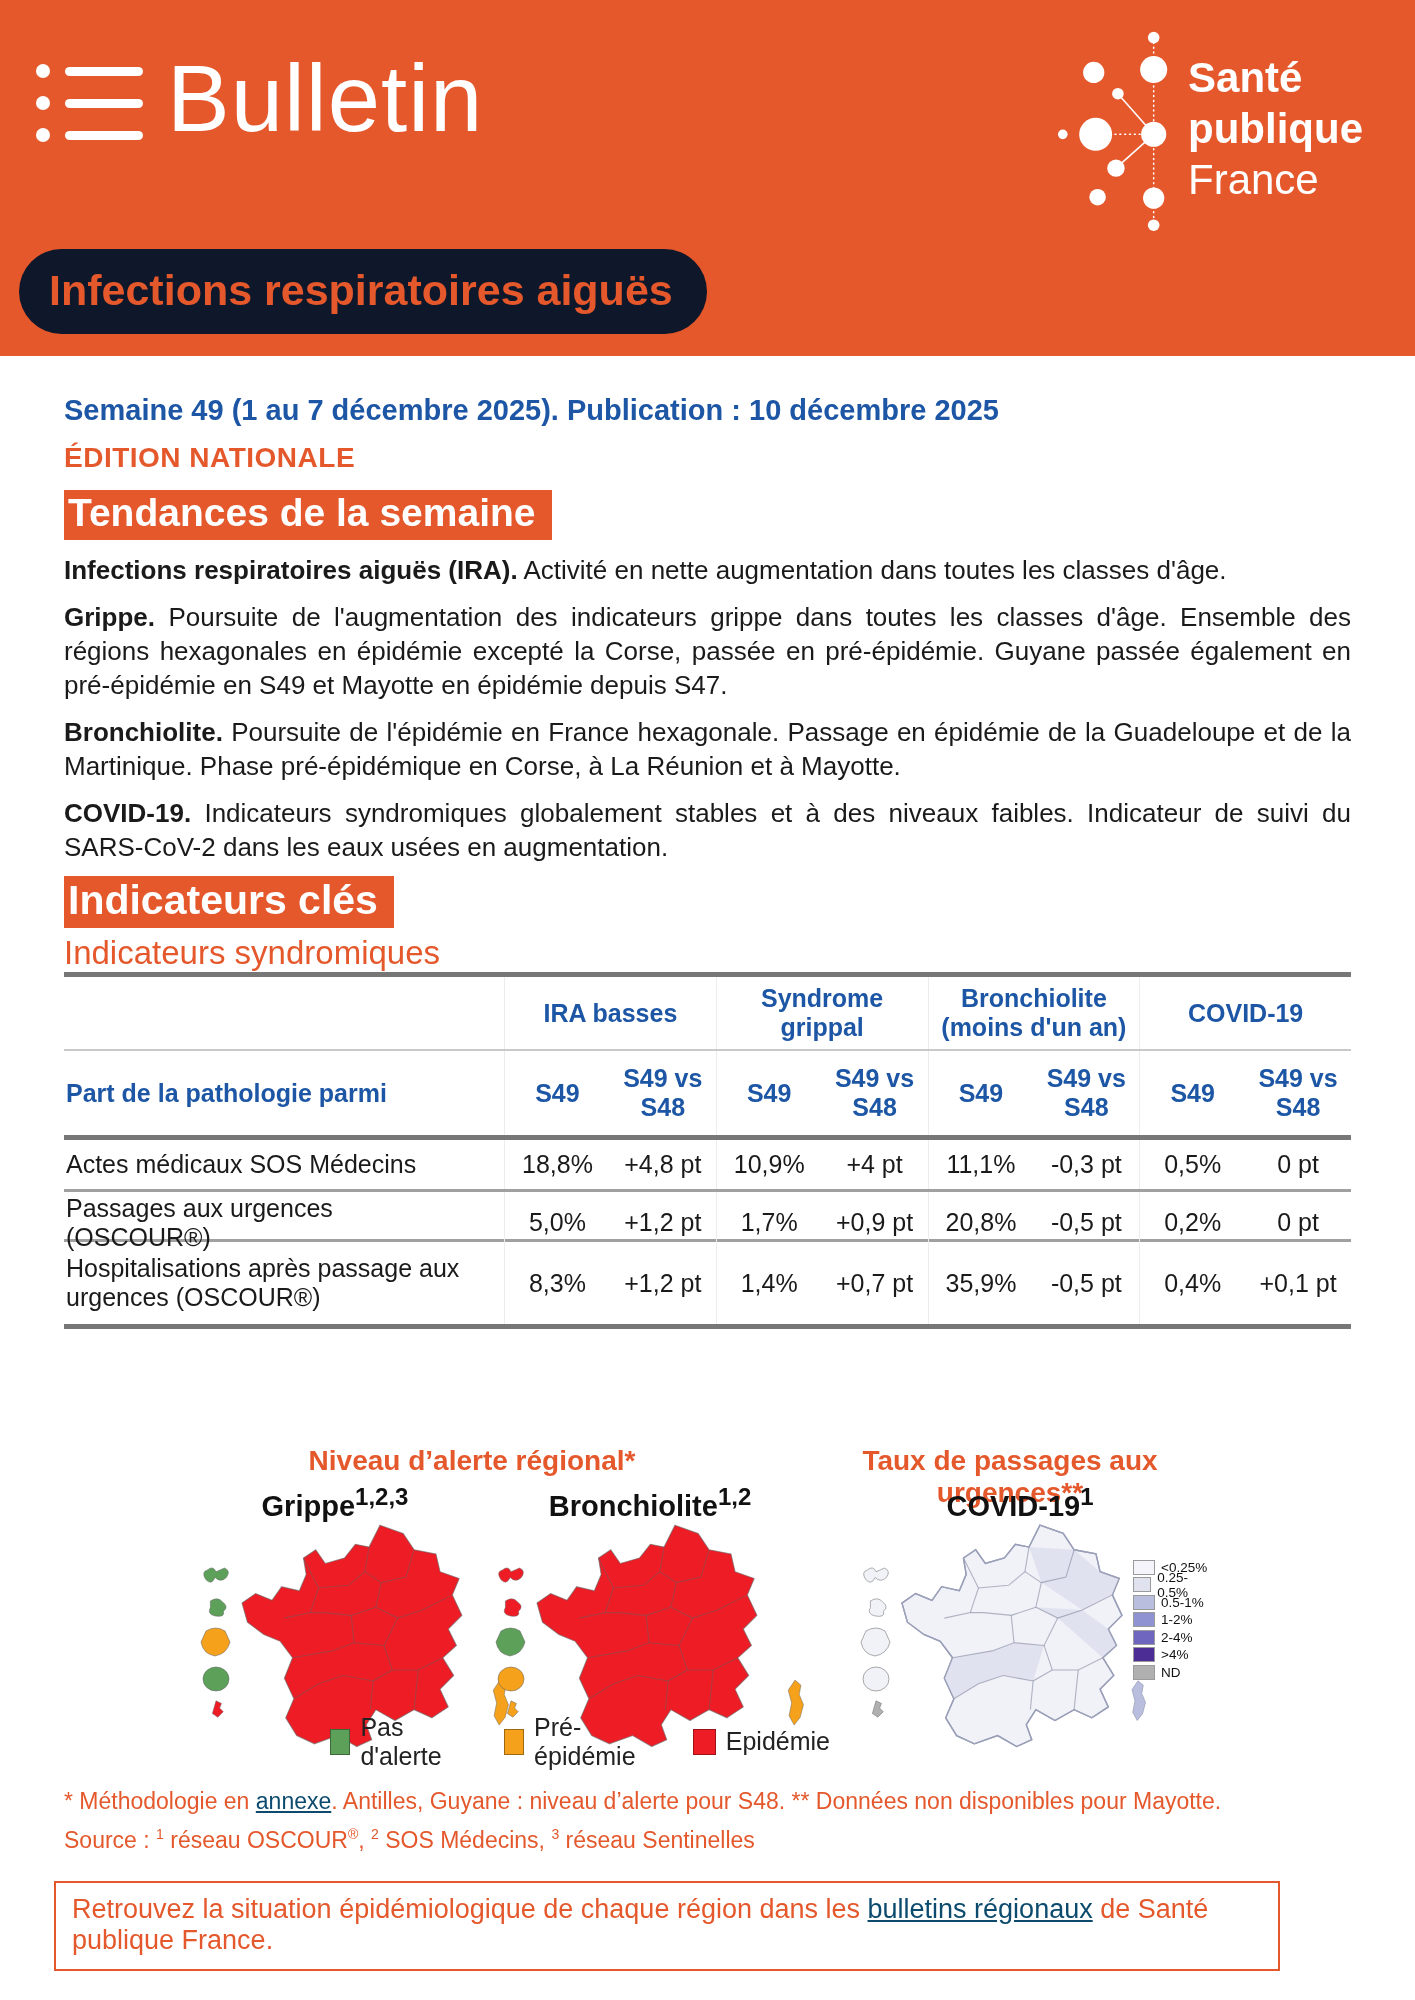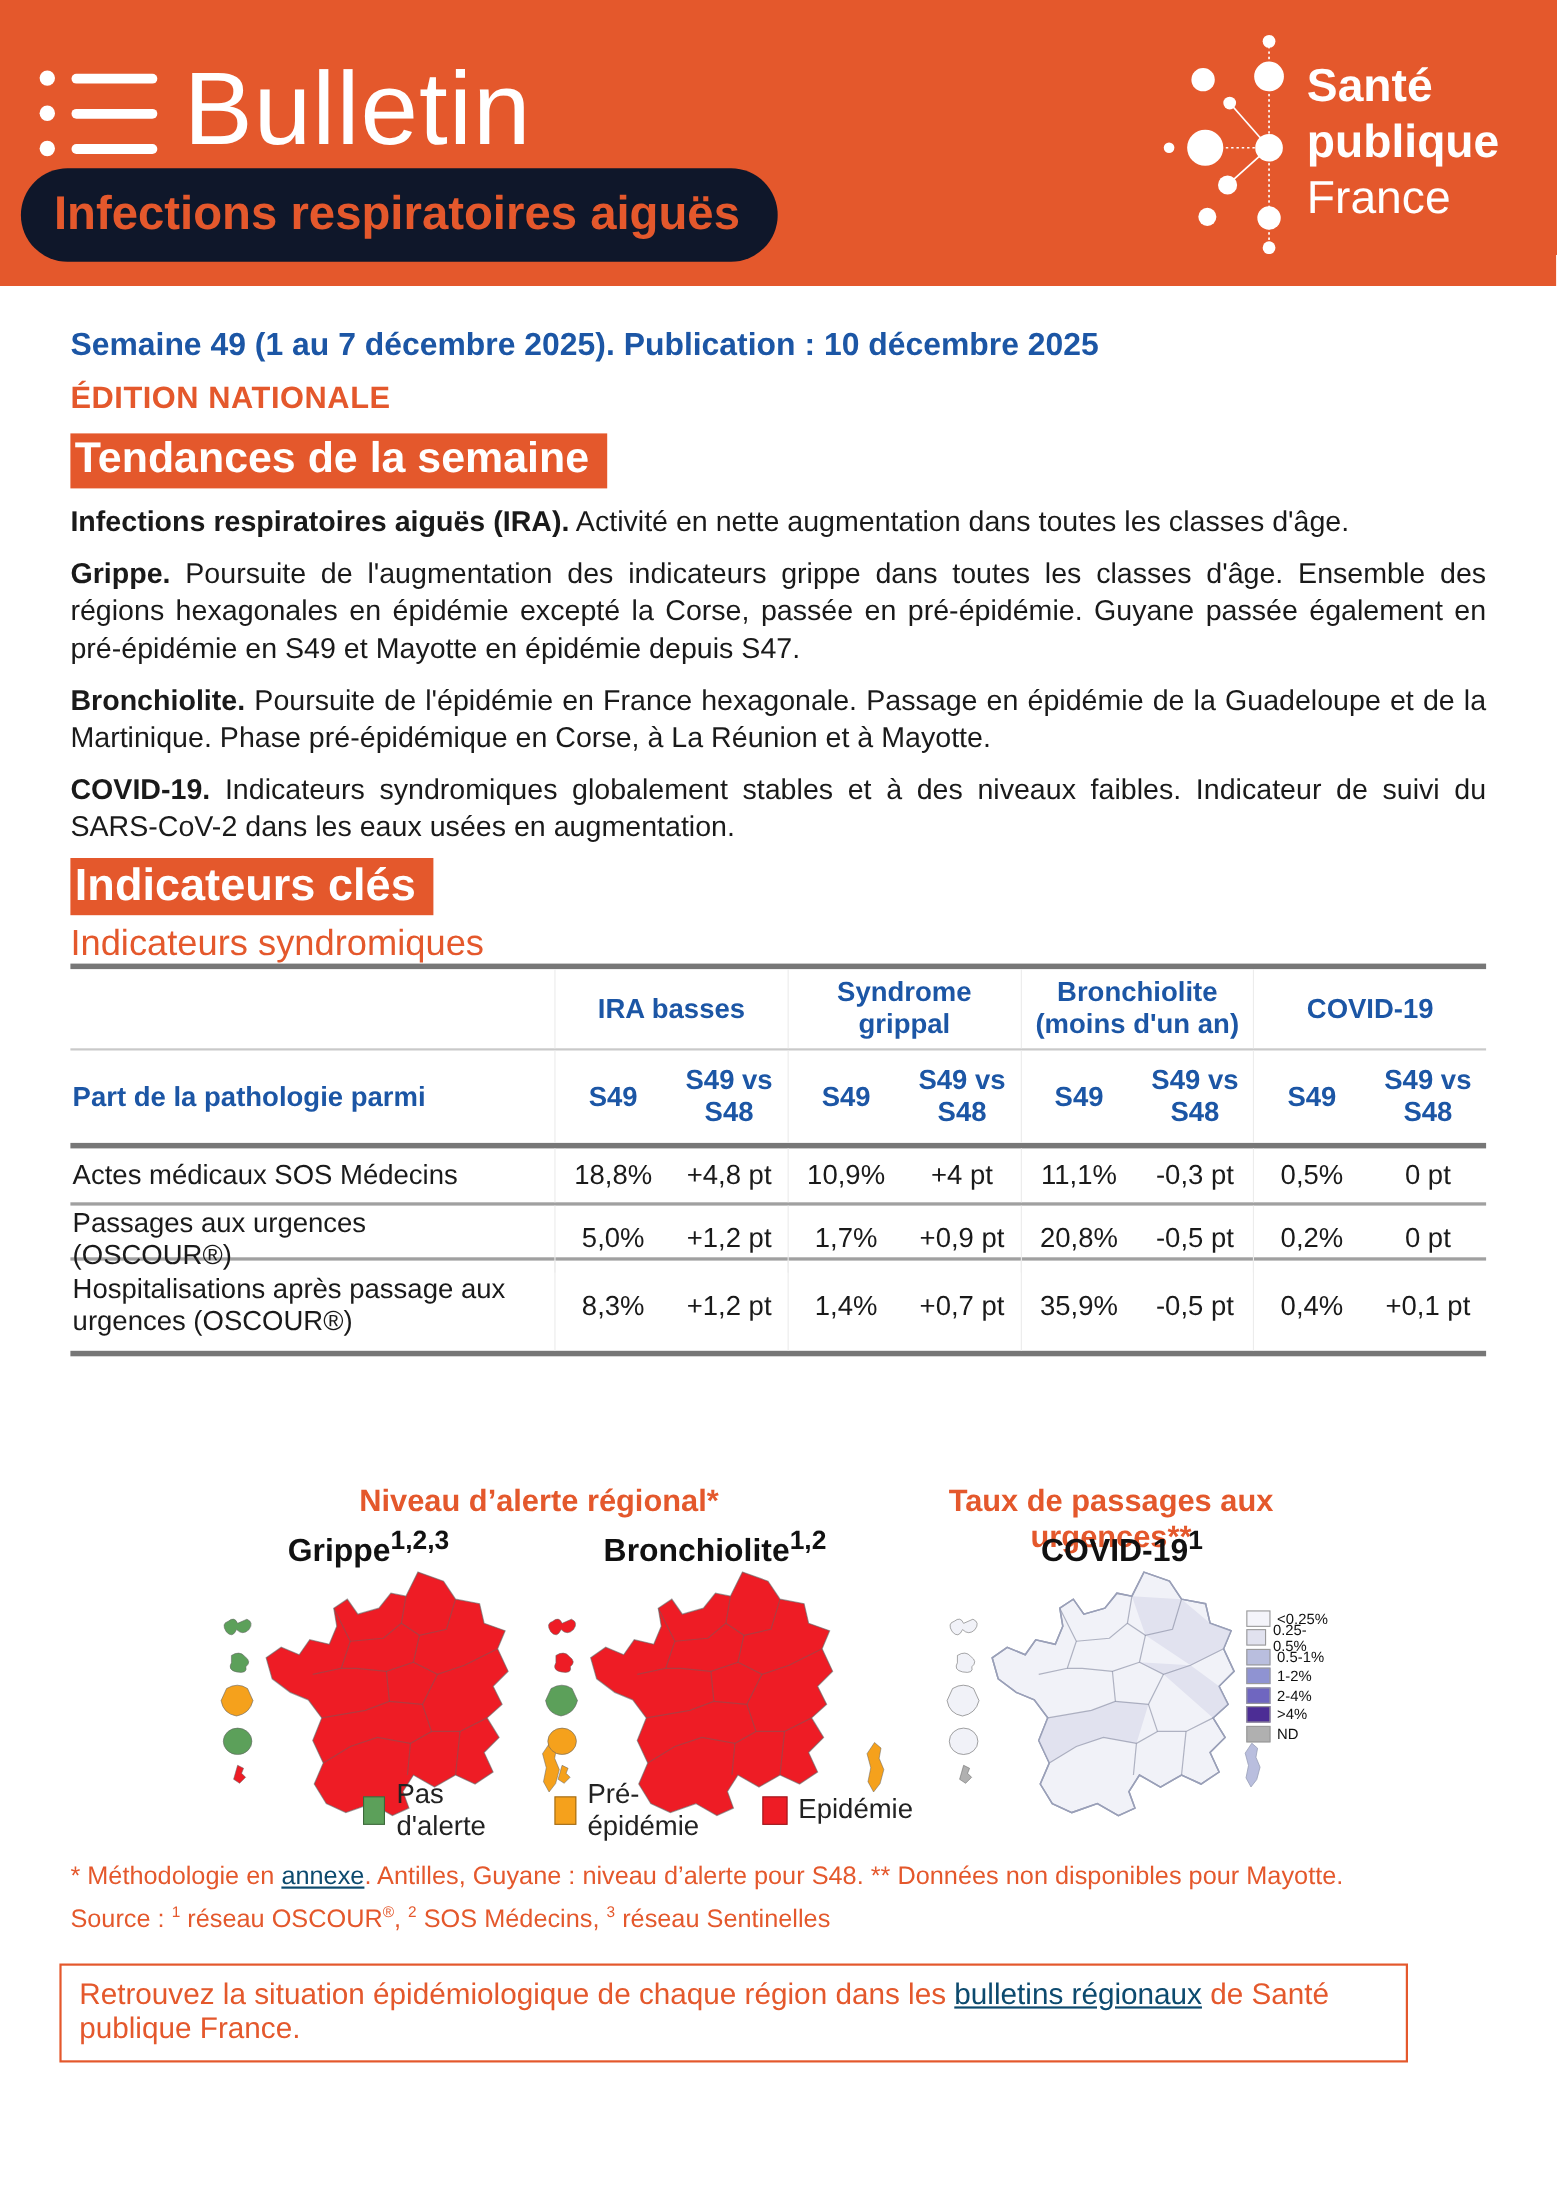--- a/index.html
+++ b/index.html
@@ -8,21 +8,21 @@
     --ink:#1a1a1a;
     --t-dark:#777;
     --t-mid:#a0a0a0;
     --t-light:#c9c9c9;
   }
   *{box-sizing:border-box}
   body{margin:0;background:#fff;font-family:"Liberation Sans",sans-serif}
   .page{position:relative;width:1415px;height:2000px;background:#fff;overflow:hidden}
 
   
-  .header{position:relative;height:260px;background:var(--orange)}
+  .header{position:relative;height:356px;background:var(--orange)}
   .brand-row{display:flex;align-items:center;padding:52px 0 0 36px}
   .list-icon{display:flex;flex-direction:column;gap:18px;margin-top:8px}
   .list-row{display:flex;align-items:center;gap:15px}
   .list-dot{width:14px;height:14px;border-radius:50%;background:#fff}
   .list-bar{width:78px;height:9px;border-radius:6px;background:#fff}
   .brand-text{color:#fff;font-size:94px;font-weight:400;letter-spacing:1px;margin-left:24px;line-height:1}
   .spf-logo{position:absolute;right:52px;top:26px;display:flex;align-items:center}
   .spf-text{color:#fff;font-size:42px;line-height:1.22;margin-left:14px}
   .spf-text .b{font-weight:bold}
   .banner-pill{position:absolute;left:19px;bottom:22px;background:#0f172a;color:var(--orange);
@@ -237,21 +237,21 @@
         <div class="cell">+0,7 pt</div>
         <div class="cell">35,9%</div>
         <div class="cell">-0,5 pt</div>
         <div class="cell">0,4%</div>
         <div class="cell">+0,1 pt</div>
       </div>
     </div>
   </div>
 
   <div class="maps-section">
-    <div class="maps-title" style="left:190px;width:600px">Niveau d’alerte régional*</div>
+    <div class="maps-title" style="left:172px;width:600px">Niveau d’alerte régional*</div>
     <div class="maps-title" style="left:790px;width:440px">Taux de passages aux urgences**</div>
 
     <div class="maps-sub" style="left:180px;width:310px"><span>Grippe</span><sup>1,2,3</sup></div>
     <div class="maps-sub" style="left:490px;width:320px"><span>Bronchiolite</span><sup>1,2</sup></div>
     <div class="maps-sub" style="left:820px;width:400px"><span>COVID-19</span><sup>1</sup></div>
 
     <div class="map-group" style="left:195px">
       <div class="overseas">
         <svg viewBox="0 0 36 28" width="34" height="27">
             <use href="#p-guad" class="terr st-pas-alerte"></use>

